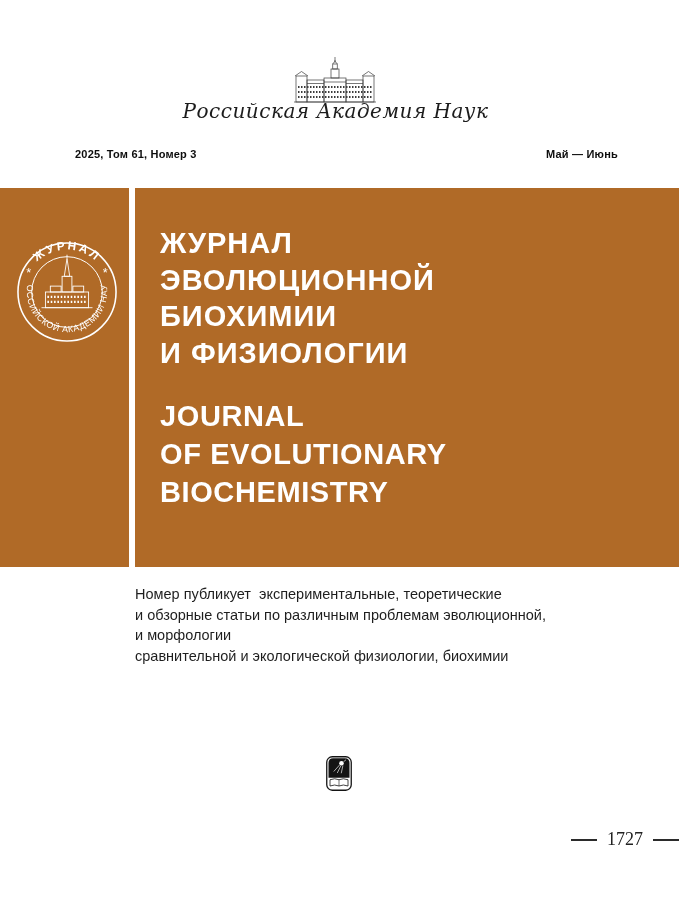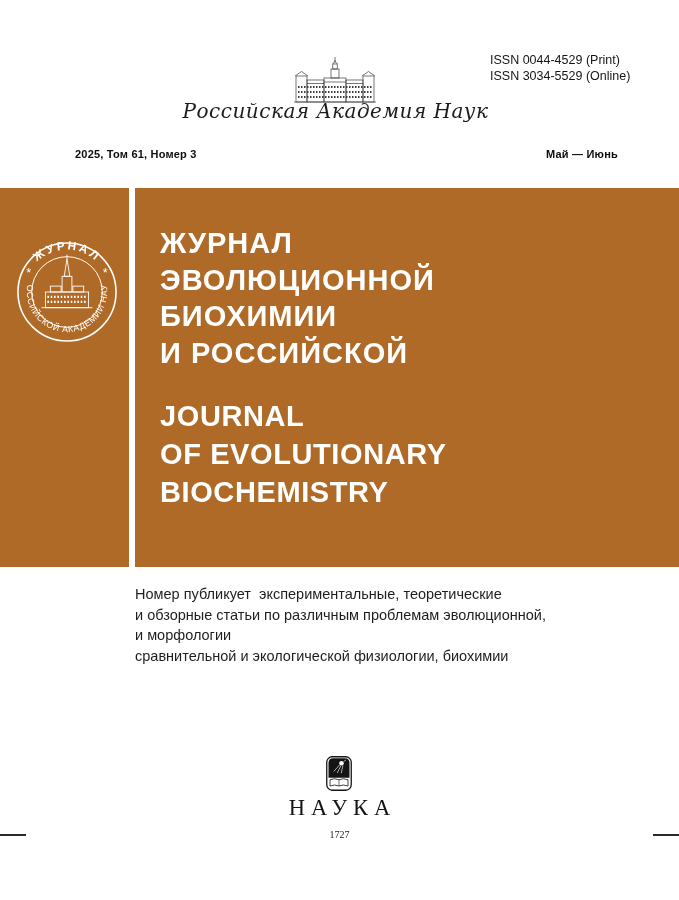--- a/index.html
+++ b/index.html
@@ -32,34 +32,30 @@
   
   .description{position:absolute;left:135px;top:584px;font-size:14.5px;line-height:20.5px;color:#1e1e1e;}
   .description div{white-space:pre-wrap;}
   
   .nauka-emblem{position:absolute;left:326px;top:756px;}
   .publisher-name{
     position:absolute;left:0;right:0;top:795px;text-align:center;text-indent:6px;
     font-family:"Liberation Serif",serif;font-size:22.5px;letter-spacing:6px;color:#141414;
   }
   .publisher-year{
-    position:absolute;left:0;right:0;top:829px;display:flex;align-items:center;justify-content:space-between;gap:19px;
-    font-family:"Liberation Serif",serif;font-size:10px;color:#222;
+    position:absolute;left:0;right:0;top:829px;display:flex;align-items:center;justify-content:flex-end;gap:10px;
+    font-family:"Liberation Serif",serif;font-size:18px;color:#222;
   }
   .year-dash{width:26px;height:2px;background:#2b2b2b;}
 </style>
 </head>
 <body>
 
 <div class="page">
 
-  <div class="issn">
-    <div>ISSN 0044-4529 (Print)</div>
-    <div>ISSN 3034-5529 (Online)</div>
-  </div>
 
   <div class="academy-building">
     <svg width="84" height="46" viewBox="0 0 168 92" fill="none" stroke="#3c3c3c" stroke-width="1.4">
       <line x1="2" y1="90" x2="166" y2="90"></line>
 
       <rect x="6" y="38" width="22" height="52"></rect>
       <path d="M4 38 L17 29 L30 38"></path>
       <rect x="140" y="38" width="22" height="52"></rect>
       <path d="M138 38 L151 29 L164 38"></path>
 
@@ -128,21 +124,21 @@
         </svg>
       </div>
     </div>
 
     <div class="band-main">
       <div class="titles">
         <div class="title-ru">
           <div>ЖУРНАЛ</div>
           <div>ЭВОЛЮЦИОННОЙ</div>
           <div>БИОХИМИИ</div>
-          <div>И РОССИЙСКОЙ</div>
+          <div>И ФИЗИОЛОГИИ</div>
         </div>
         <div class="title-en">
           <div>JOURNAL</div>
           <div>OF EVOLUTIONARY</div>
           <div>BIOCHEMISTRY</div>
         </div>
       </div>
     </div>
   </div>
 
@@ -163,20 +159,19 @@
         <line x1="27.5" y1="17.5" x2="15.5" y2="31"></line>
         <line x1="30" y1="19" x2="22.5" y2="34"></line>
         <line x1="33.8" y1="19" x2="30.5" y2="34.5"></line>
         <line x1="35.2" y1="11.5" x2="40" y2="7.5"></line>
       </g>
 
       <path d="M8 47.5 Q17.5 43.5 26 47.5 Q34.5 43.5 44 47.5 L44 60 Q34.5 56 26 60 Q17.5 56 8 60 Z" fill="#ffffff" stroke="#141414" stroke-width="1.6"></path>
       <line x1="26" y1="47.5" x2="26" y2="60" stroke="#141414" stroke-width="1.2"></line>
     </svg>
   </div>
-  <div class="publisher-name">НАУКА</div>
   <div class="publisher-year">
     <span class="year-dash"></span>
     <span>1727</span>
     <span class="year-dash"></span>
   </div>
 
 </div>
 
 </body></html>

